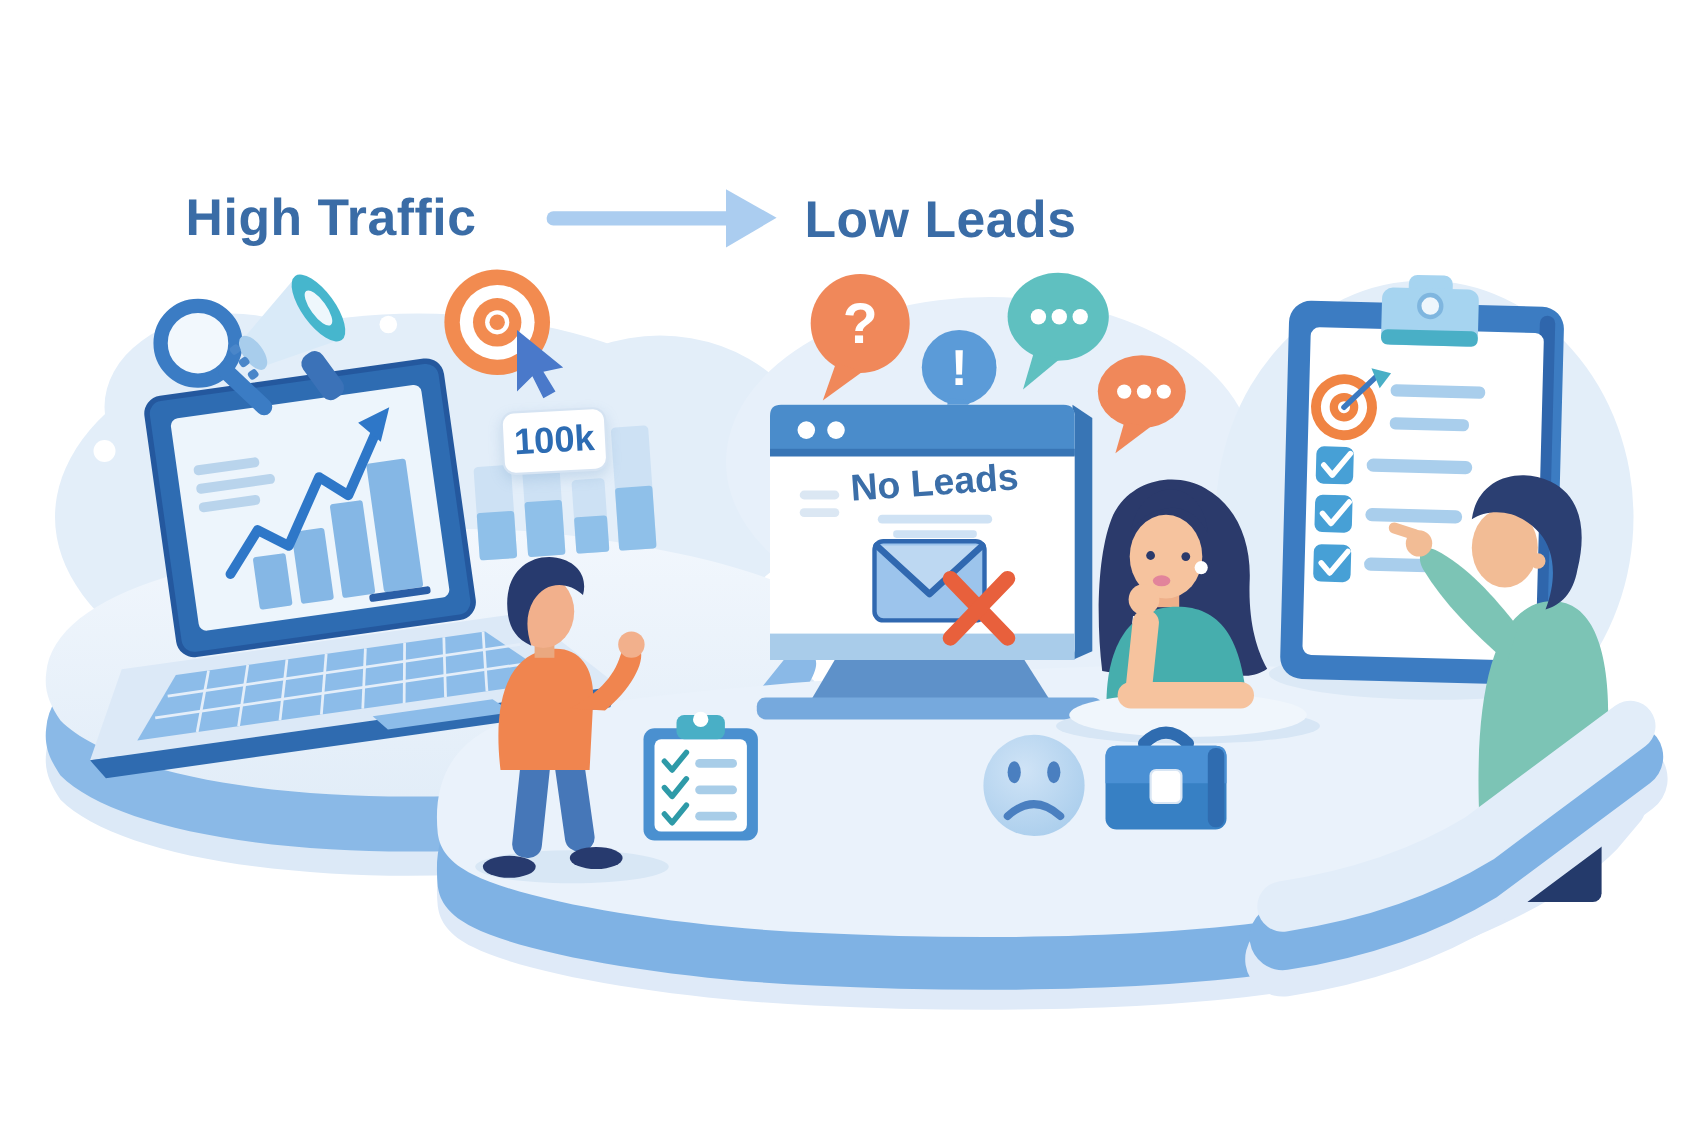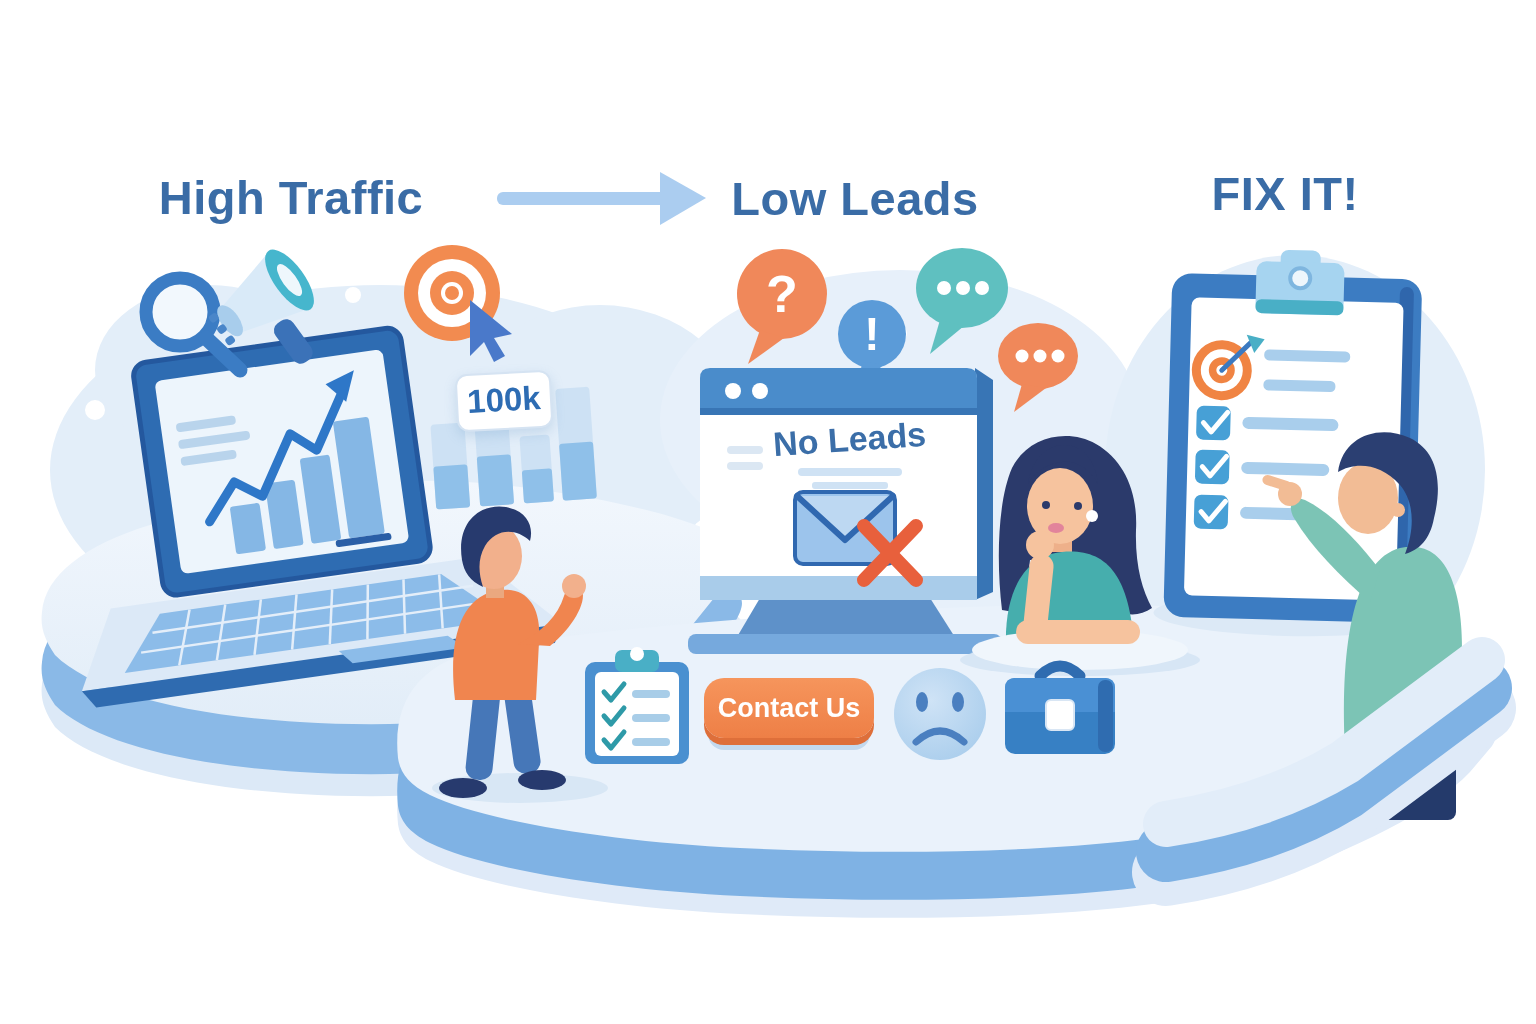--- a/index.html
+++ b/index.html
@@ -308,21 +308,19 @@
   <g>
     <path d="M1040,676 q20,-20 40,0" fill="none" stroke="#2f6cb0" stroke-width="11" stroke-linecap="round"></path>
     <rect x="1005" y="678" width="110" height="76" rx="10" fill="#3780c4"></rect>
     <path d="M1005,688 Q1005,678 1015,678 L1105,678 Q1115,678 1115,688 L1115,712 L1005,712 Z" fill="#4a90d4"></path>
     <rect x="1098" y="680" width="15" height="72" rx="7" fill="#2f6cb0"></rect>
     <rect x="1046" y="700" width="28" height="30" rx="5" fill="#ffffff" stroke="#d9e6f4" stroke-width="2"></rect>
   </g>
 </svg>
 
 <div class="overlay">
-  <div class="heading" style="left:156px;top:170px;width:270px;">High Traffic</div>
+  <div class="heading" style="left:166px;top:170px;width:270px;">High Traffic</div>
   <div class="heading" style="left:730px;top:171px;width:250px;">Low Leads</div>
-  <div class="heading" style="left:1180px;top:166px;width:210px;">FIX IT!</div>
   <div class="badge">100k</div>
   <div class="no-leads">No Leads</div>
-  <div class="cta">Contact Us</div>
 </div>
 
 </div>
 
 </body></html>

